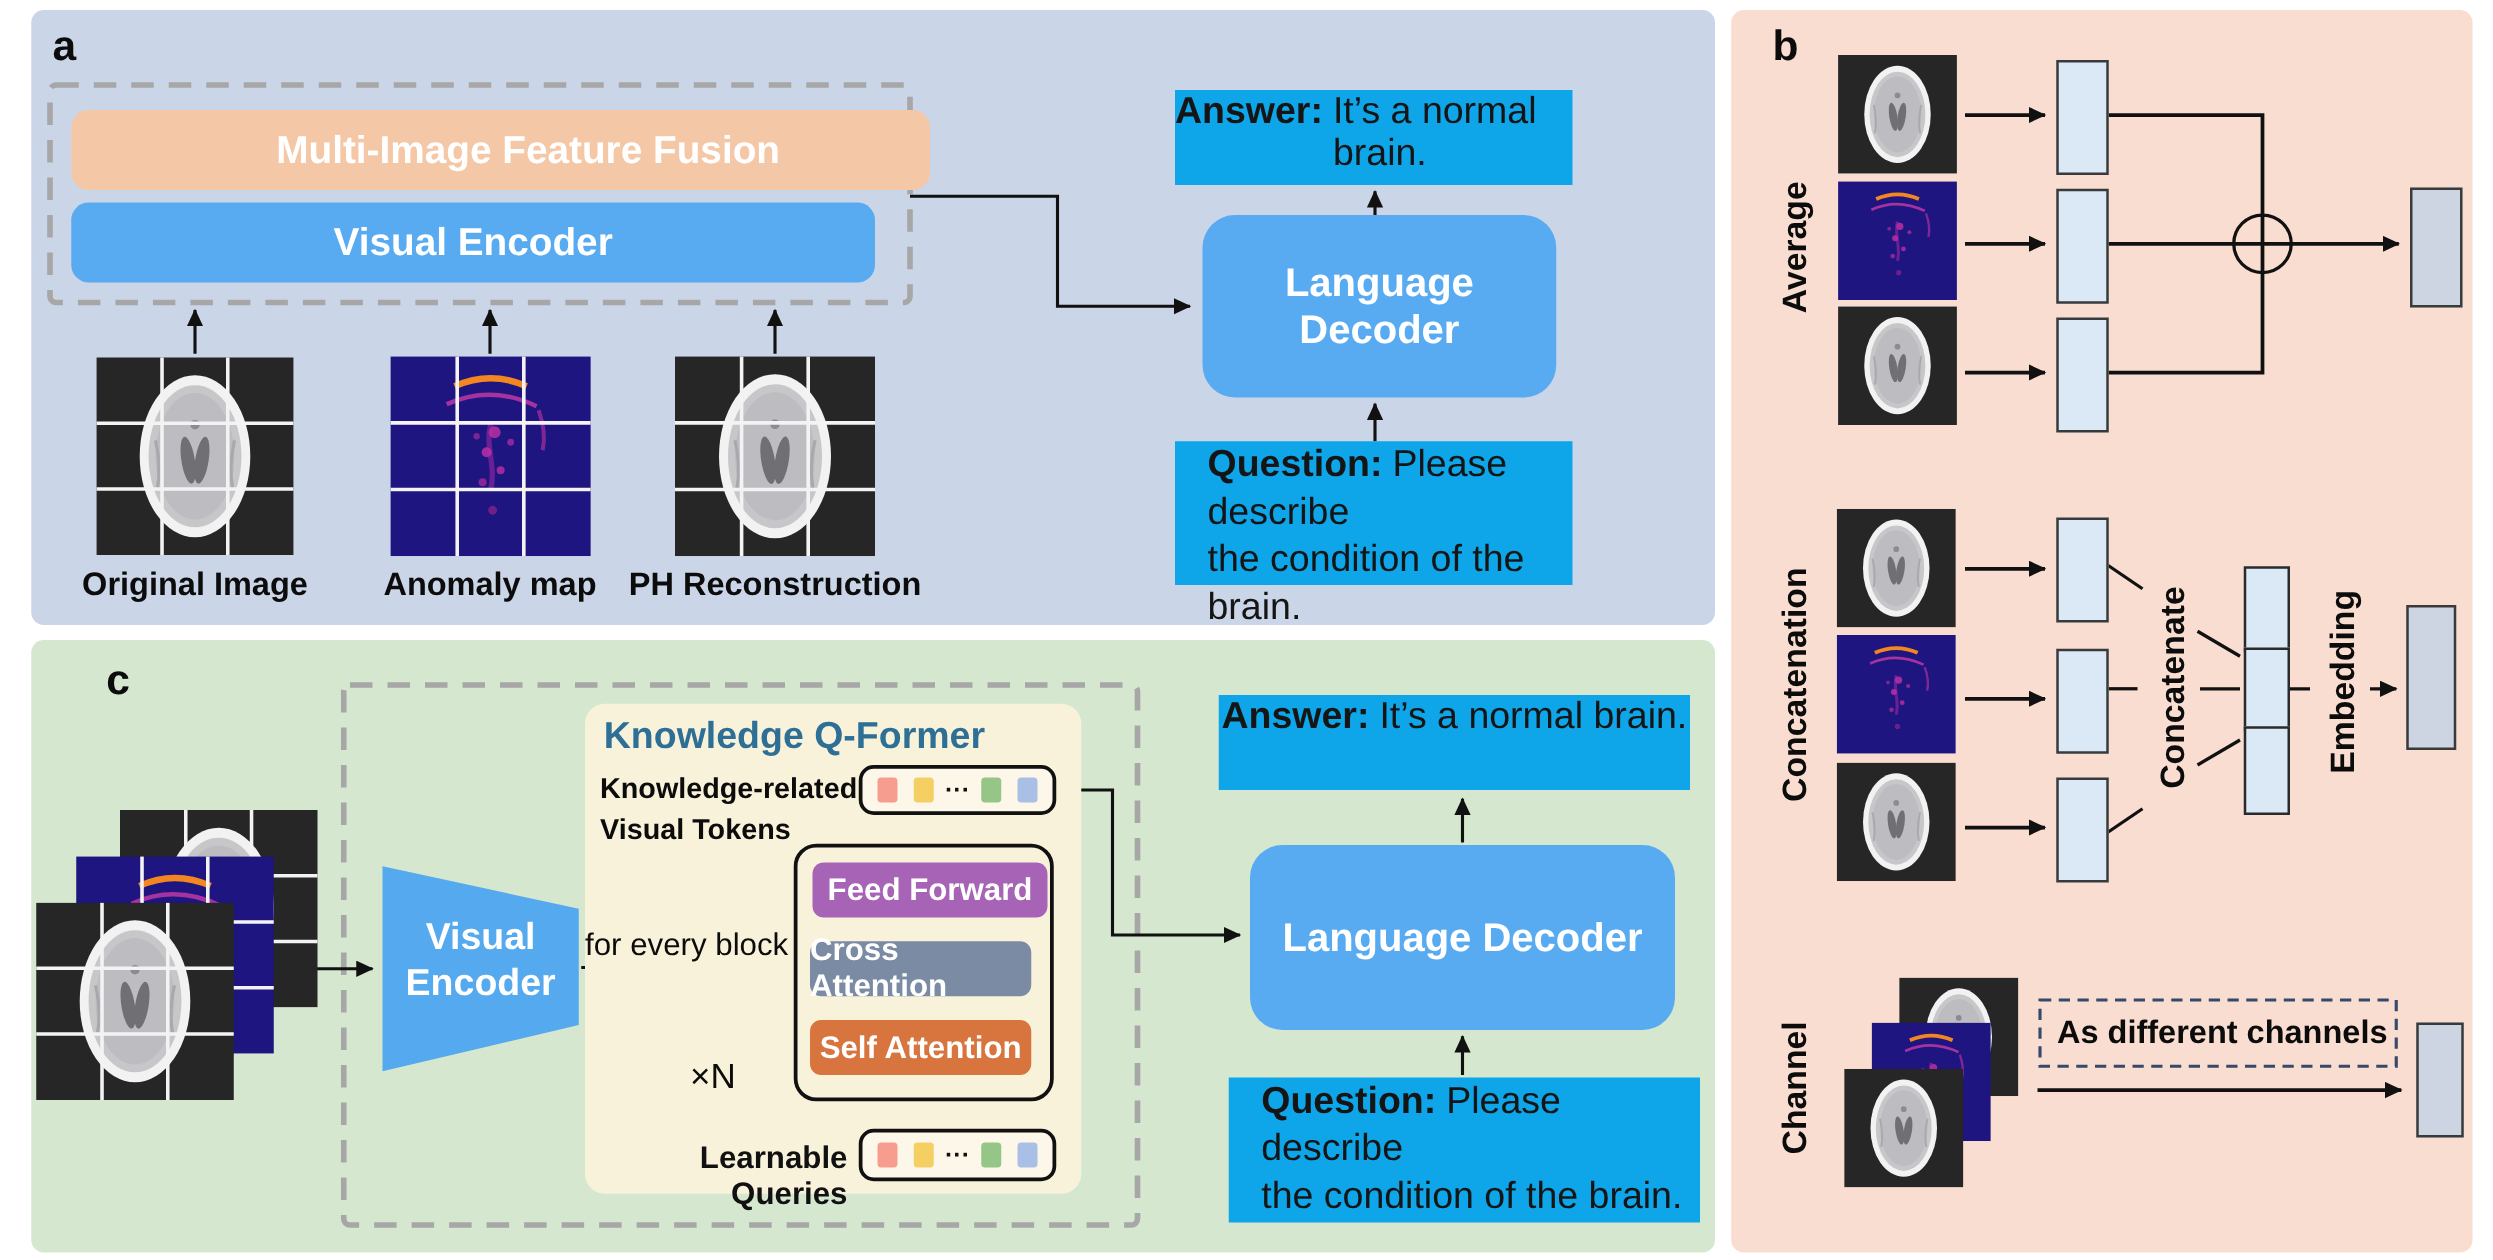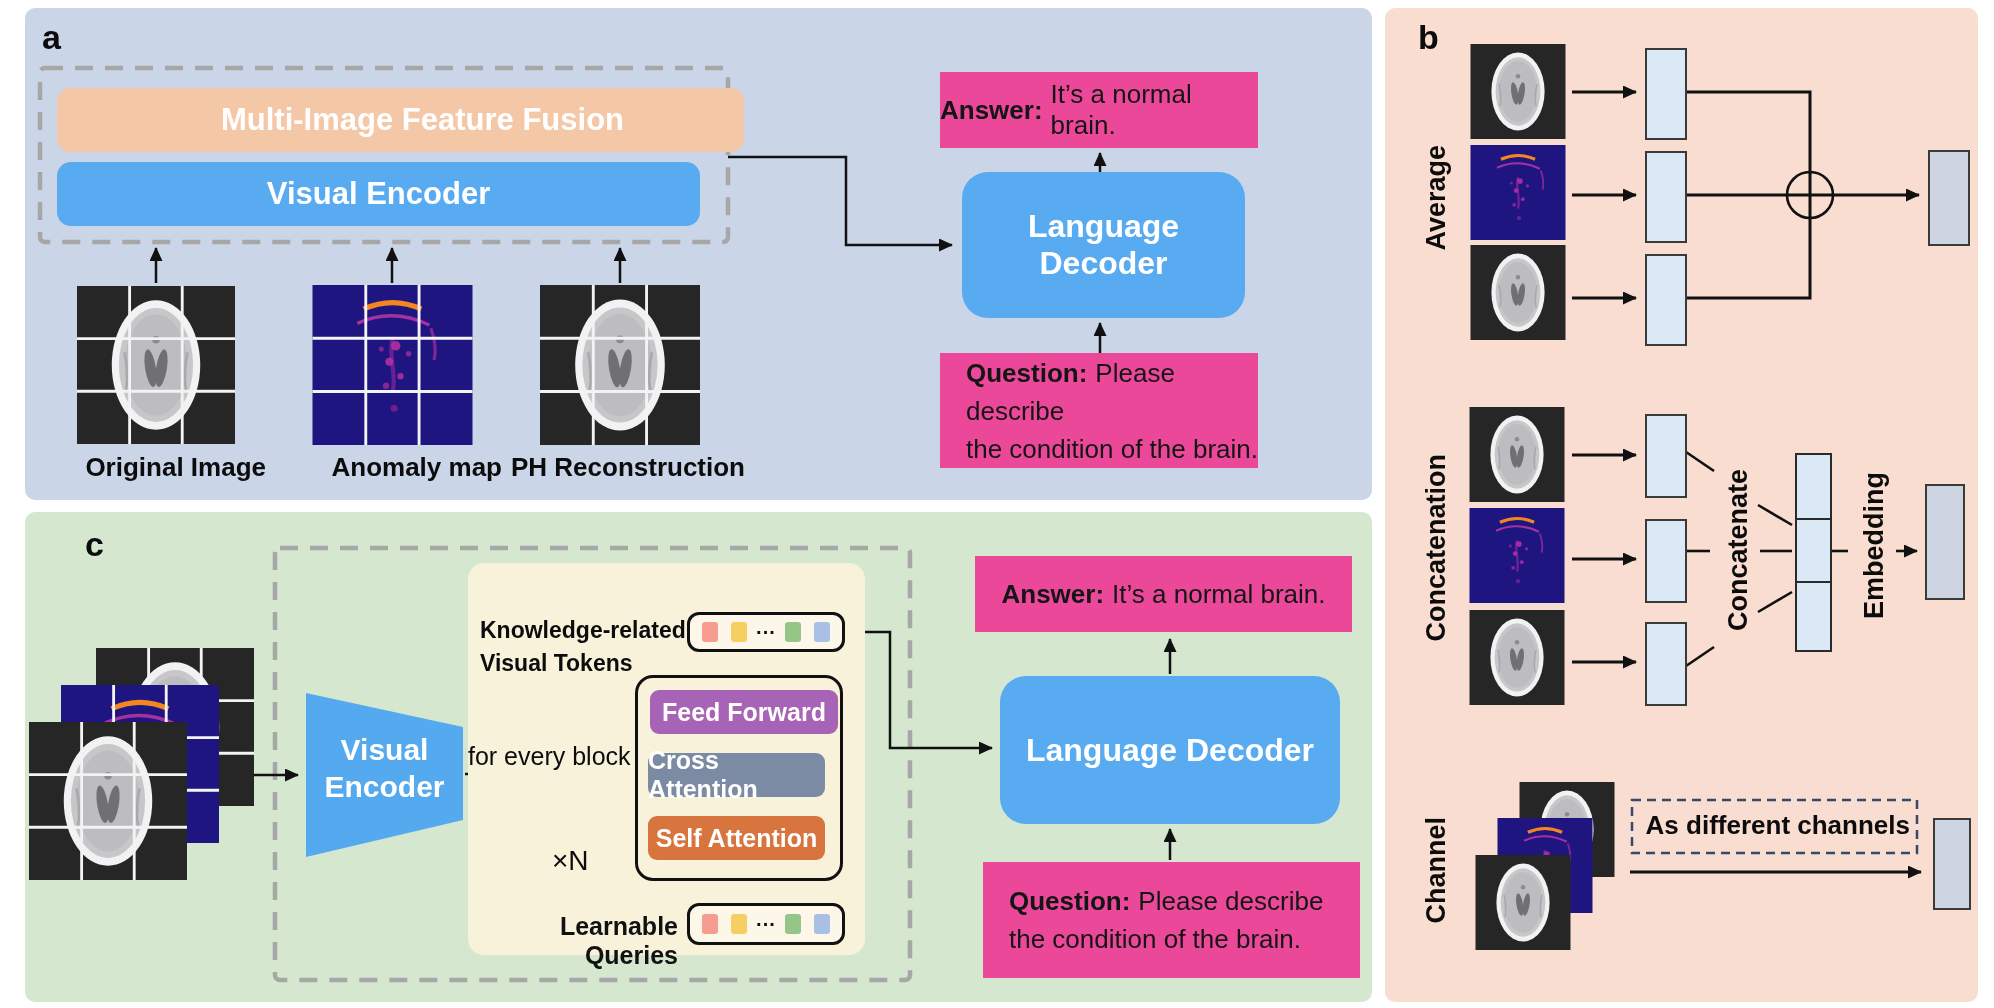--- a/index.html
+++ b/index.html
@@ -10,25 +10,25 @@
   #panel-c{left:25px;top:512px;width:1347px;height:490px;background:#d5e7cf;}
   #panel-b{left:1385px;top:8px;width:593px;height:994px;background:#f9ddd0;}
   .plabel{position:absolute;font-size:34px;font-weight:700;color:#0c0c0c;}
   .abs{position:absolute;}
   svg.overlay{position:absolute;left:0;top:0;width:1994px;height:1008px;pointer-events:none;}
   .box{position:absolute;display:flex;align-items:center;justify-content:center;
        color:#fff;font-weight:700;border-radius:14px;text-align:center;}
   .bigblue{background:#58abf0;font-size:31px;}
   .peachbox{background:#f4c8a7;font-size:31px;padding-left:44px;}
   .ldbox{background:#58abf0;border-radius:26px;font-size:32px;}
-  .note{position:absolute;background:#ec4899;color:#151515;font-size:26px;
-        display:flex;align-items:center;justify-content:center;}
+  .note{position:absolute;background:#0ea5e9;color:#151515;font-size:30px;
+        display:flex;align-items:flex-start;justify-content:center;}
   .note b{margin-right:8px;}
   .note.q{justify-content:flex-start;padding-left:26px;line-height:38px;}
-  .imglabel{position:absolute;font-size:26px;font-weight:700;text-align:right;color:#0c0c0c;}
+  .imglabel{position:absolute;font-size:26px;font-weight:700;text-align:center;color:#0c0c0c;}
   .thumb{position:absolute;display:block;}
   .vwrap{position:absolute;display:flex;align-items:center;justify-content:center;}
   .vtext{writing-mode:vertical-rl;transform:rotate(180deg);font-weight:700;font-size:27px;color:#0c0c0c;}
   .brect{position:absolute;background:#dbe8f6;border:2px solid #3a3a3a;}
   .grect{position:absolute;background:#cdd5e2;border:2px solid #3a3a3a;}
   .qf-outer{position:absolute;left:468px;top:563px;width:397px;height:392px;
             background:#f9f2da;border-radius:16px;}
   .qf-title{position:absolute;left:483px;top:572px;font-size:30px;font-weight:700;color:#2e6f96;}
   .tok-label{position:absolute;font-size:23px;font-weight:700;color:#0c0c0c;}
   .tokens{position:absolute;height:40px;border:3px solid #111;border-radius:12px;
@@ -183,20 +183,21 @@
       <use href="#sym-grid" width="160" height="158"></use>
     </svg>
   <svg class="thumb" style="left:28px;top:722px;" width="160" height="158">
       <use href="#sym-brain" width="160" height="158"></use>
       <use href="#sym-grid" width="160" height="158"></use>
     </svg>
 
   <div class="abs" style="left:306px;top:731px;width:157px;text-align:center;color:#fff;font-weight:700;font-size:30px;line-height:37px;">Visual Encoder</div>
 
   <div class="qf-outer"></div>
+  <div class="qf-title">Knowledge Q-Former</div>
   <div class="tok-label" style="left:480px;top:617px;">Knowledge-related</div>
   <div class="tok-label" style="left:480px;top:650px;">Visual Tokens</div>
 
   <div class="tokens" style="left:687px;top:612px;width:158px;">
     <span class="tok" style="background-color: rgb(247, 157, 143);"></span>
     <span class="tok" style="background-color: rgb(246, 207, 99);"></span>
     <span class="tokdots">···</span>
     <span class="tok" style="background-color: rgb(150, 198, 135);"></span>
     <span class="tok" style="background-color: rgb(169, 191, 229);"></span>
   </div>

